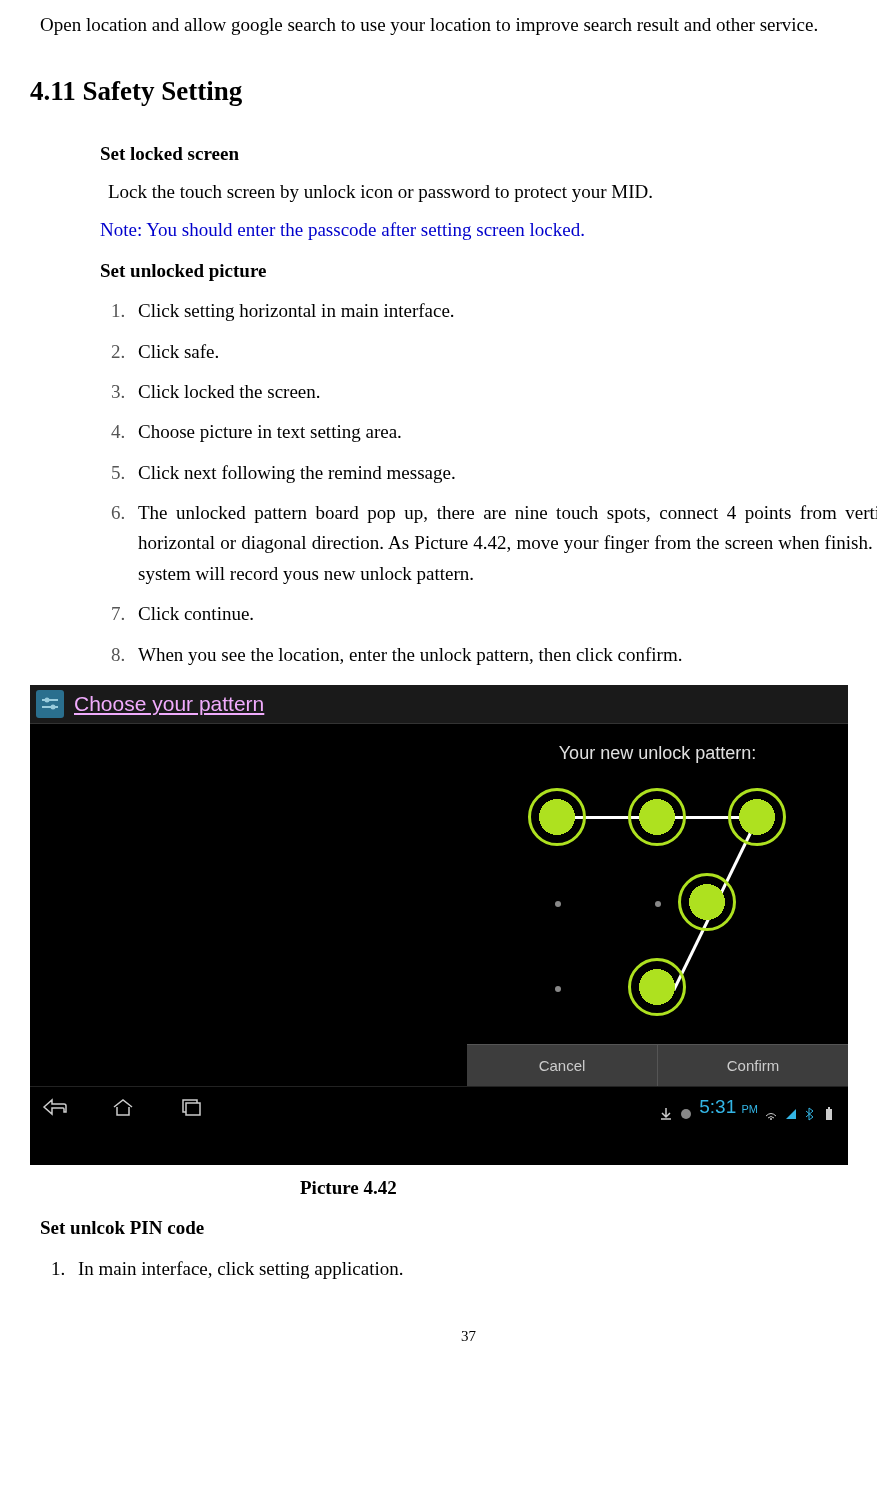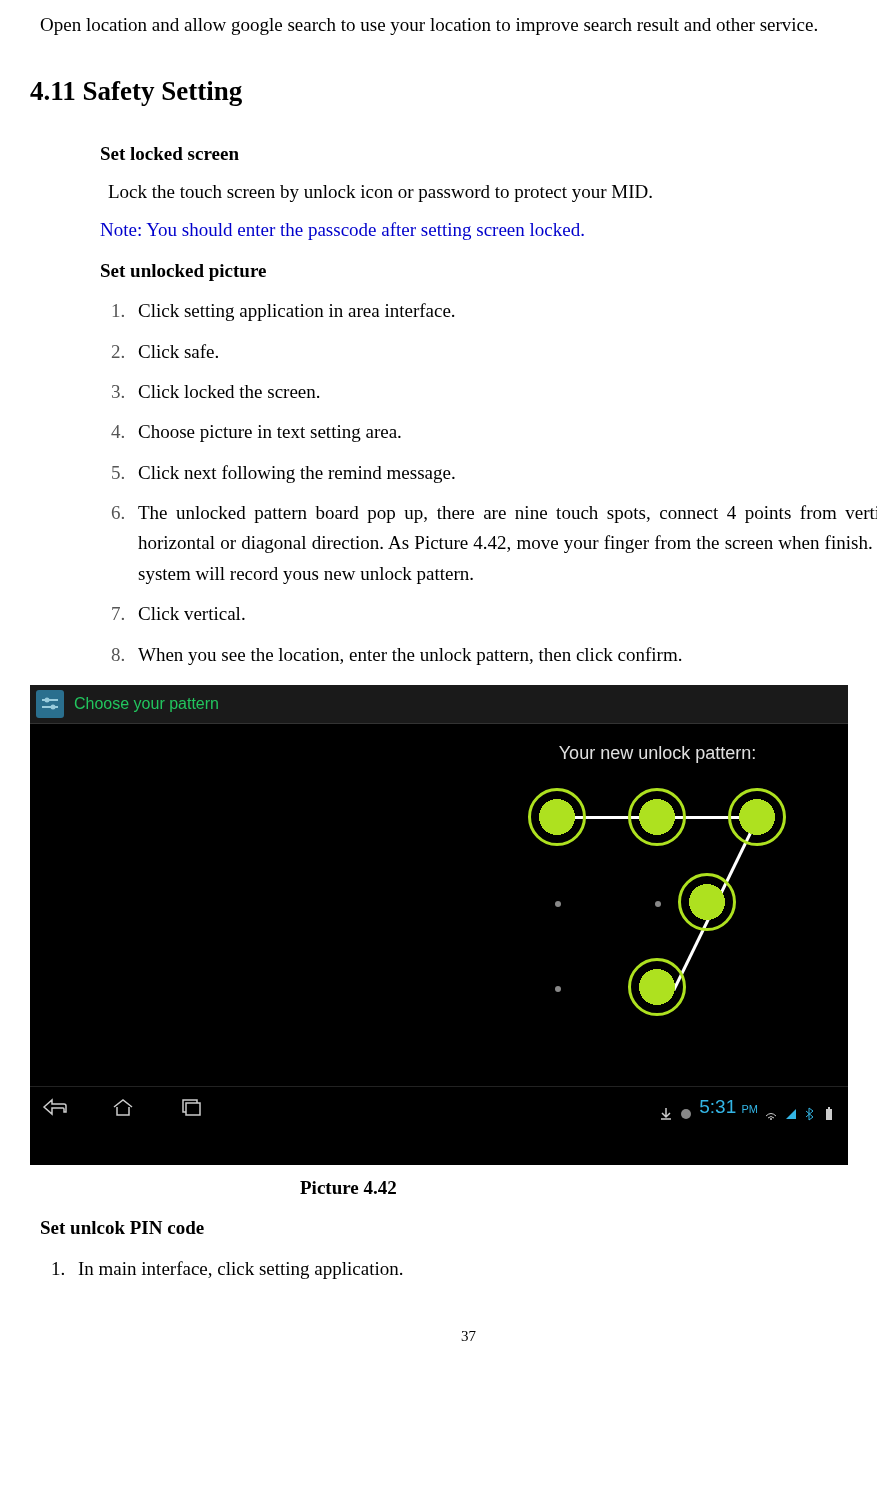--- a/index.html
+++ b/index.html
@@ -67,22 +67,23 @@
     width: 28px;
     height: 28px;
     background: #2a6f8e;
     border-radius: 3px;
     display: flex;
     align-items: center;
     justify-content: center;
     margin-right: 10px;
   }
   .scr-top-title {
-    color: #22c55e;
-    font-size: 16px;
+    color: #f0abfc;
+    font-size: 21px;
+    text-decoration: underline;
   }
   .scr-main {
     height: 362px;
     display: flex;
     padding-left: 47px;
   }
   .scr-left {
     width: 390px;
     height: 100%;
     position: relative;
@@ -203,27 +204,27 @@
 <p class="intro">Open location and allow google search to use your location to improve search result and other service.</p>
 
 <h2 class="section">4.11 Safety Setting</h2>
 
 <div class="sub">
   <div class="sub-h">Set locked screen</div>
   <div class="indent-text">Lock the touch screen by unlock icon or password to protect your MID.</div>
   <div class="note">Note: You should enter the passcode after setting screen locked.</div>
   <div class="sub-h">Set unlocked picture</div>
   <ol class="steps">
-    <li><span>Click </span><span class="bold">setting</span><span> application in area interface.</span></li>
+    <li><span>Click </span><span class="bold">setting</span><span> horizontal in main interface.</span></li>
     <li><span>Click </span><span class="bold">safe</span><span>.</span></li>
     <li><span>Click </span><span class="bold">locked the screen</span><span>.</span></li>
     <li><span>Choose </span><span class="bold">picture</span><span> in text setting area.</span></li>
     <li>Click next following the remind message.</li>
     <li>The unlocked pattern board pop up, there are nine touch spots, connect 4 points from vertical, horizontal or diagonal direction. As Picture 4.42, move your finger from the screen when finish. The system will record yous new unlock pattern.</li>
-    <li><span>Click </span><span class="bold">vertical</span><span>.</span></li>
+    <li><span>Click </span><span class="bold">continue</span><span>.</span></li>
     <li><span>When you see the location, enter the unlock pattern, then click </span><span class="bold">confirm</span><span>.</span></li>
   </ol>
 </div>
 
 <div class="screenshot">
   <div class="scr-top">
     <div class="scr-top-icon">
       <svg width="20" height="20" viewBox="0 0 20 20">
           <rect x="2" y="5" width="16" height="2" fill="#9cd"></rect>
           <rect x="2" y="12" width="16" height="2" fill="#9cd"></rect>
@@ -244,20 +245,24 @@
         <div class="node on" style="left:0;top:0;"></div>
         <div class="node on" style="left:100px;top:0;"></div>
         <div class="node on" style="left:200px;top:0;"></div>
         <div class="node off" style="left:27px;top:113px;"></div>
         <div class="node off" style="left:127px;top:113px;"></div>
         <div class="node on" style="left:150px;top:85px;"></div>
         <div class="node off" style="left:27px;top:198px;"></div>
         <div class="node off" style="left:127px;top:198px;"></div>
         <div class="node on" style="left:100px;top:170px;"></div>
       </div>
+      <div class="btn-bar">
+        <div class="pbtn">Cancel</div>
+        <div class="pbtn">Confirm</div>
+      </div>
     </div>
   </div>
   <div class="nav-bar">
     <div class="nav-ico">
       <svg width="26" height="20" viewBox="0 0 26 20">
           <path d="M2 10 L10 3 L10 7 L22 7 Q24 7 24 9 L24 15 L22 15 L22 12 Q22 11 21 11 L10 11 L10 17 Z" fill="none" stroke="#ccc" stroke-width="1.5"></path>
         </svg>
     </div>
     <div class="nav-ico">
       <svg width="24" height="20" viewBox="0 0 24 20">

